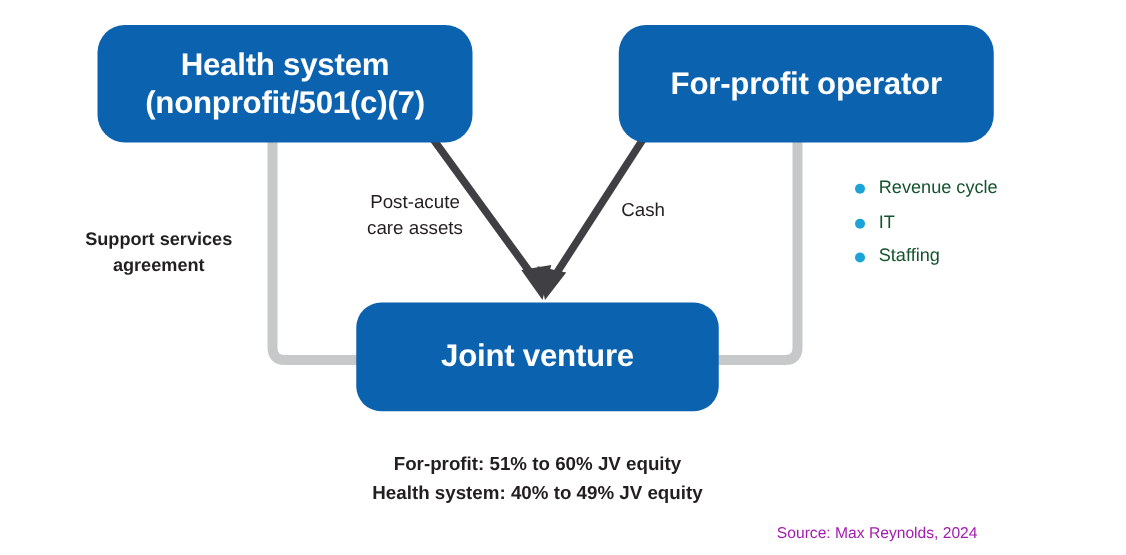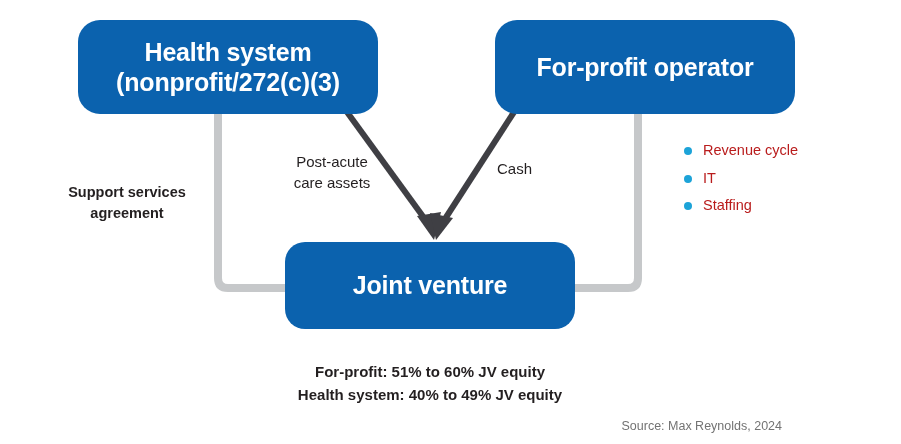--- a/index.html
+++ b/index.html
@@ -109,21 +109,21 @@
     font-size: 15px;
     font-weight: bold;
     line-height: 1.5;
   }
   #source-note {
     position: absolute;
     z-index: 3;
     right: 20px;
     top: 419px;
     font-size: 12.5px;
-    color: #737373;
+    color: #a21caf;
   }
 
   
   #msa-block {
     position: absolute;
     z-index: 3;
     left: 676px;
     top: 143px;
     width: 210px;
   }
@@ -138,21 +138,21 @@
   }
   #msa-list {
     list-style: none;
     margin: 0;
     padding: 0 0 0 8px;
   }
   #msa-list li {
     position: relative;
     padding-left: 19px;
     font-size: 14.5px;
-    color: #b91c1c;
+    color: #14532d;
     line-height: 1.0;
     margin-bottom: 13px;
   }
   #msa-list li .bullet {
     position: absolute;
     left: 0;
     top: 4px;
     width: 8px;
     height: 8px;
     border-radius: 50%;
@@ -177,21 +177,21 @@
 
     <g>
       <line x1="514" y1="112" x2="443" y2="222" stroke="#3F3F44" stroke-width="6"></line>
       <polygon points="436,240 430,213 453,218" fill="#3F3F44"></polygon>
     </g>
   </svg>
 
   <div class="node" id="node-health-system">
     <div>
       <span class="node-line">Health system</span>
-      <span class="node-line">(nonprofit/272(c)(3)</span>
+      <span class="node-line">(nonprofit/501(c)(7)</span>
     </div>
   </div>
 
   <div class="node" id="node-for-profit">
     <span>For-profit operator</span>
   </div>
 
   <div class="node" id="node-joint-venture">
     <span>Joint venture</span>
   </div>

